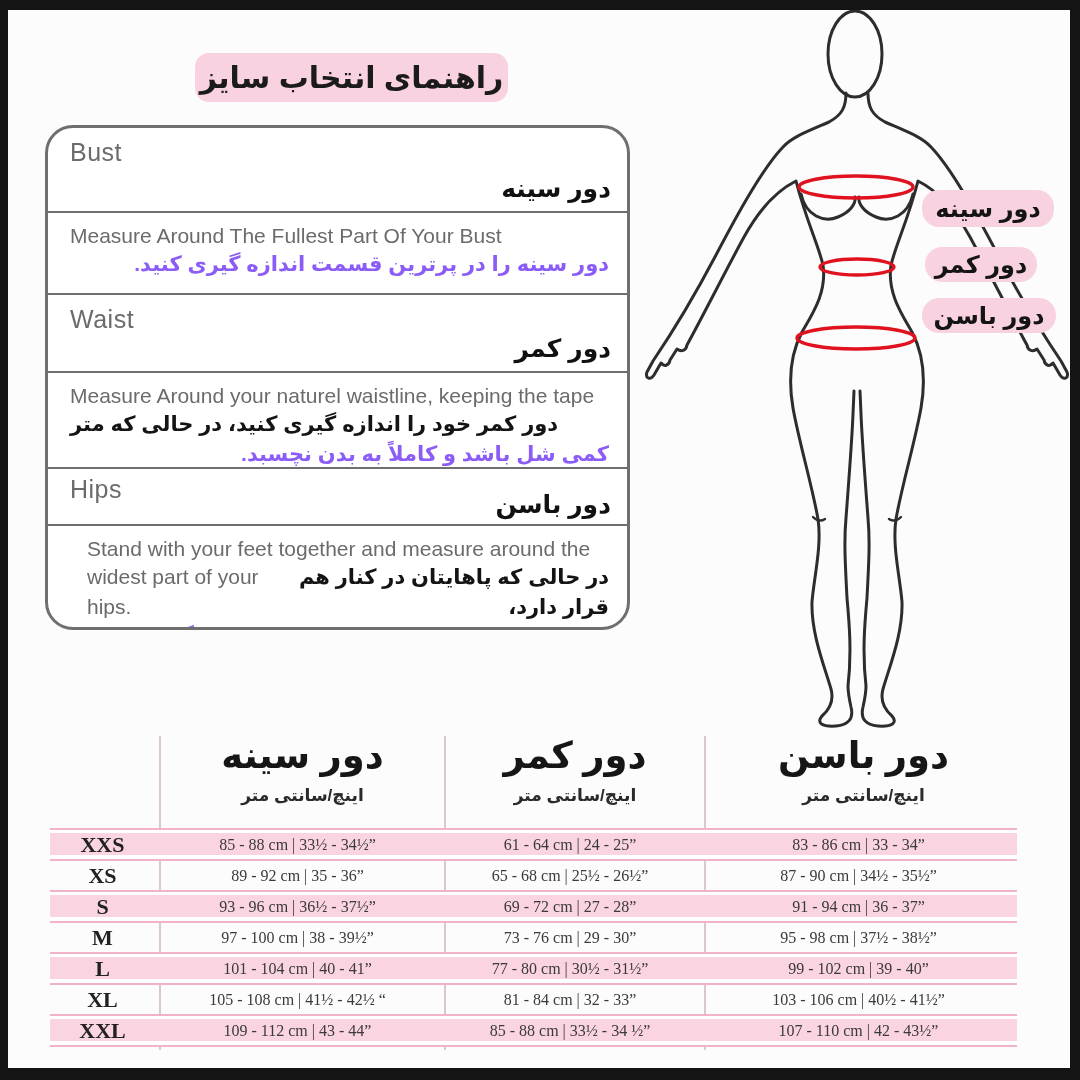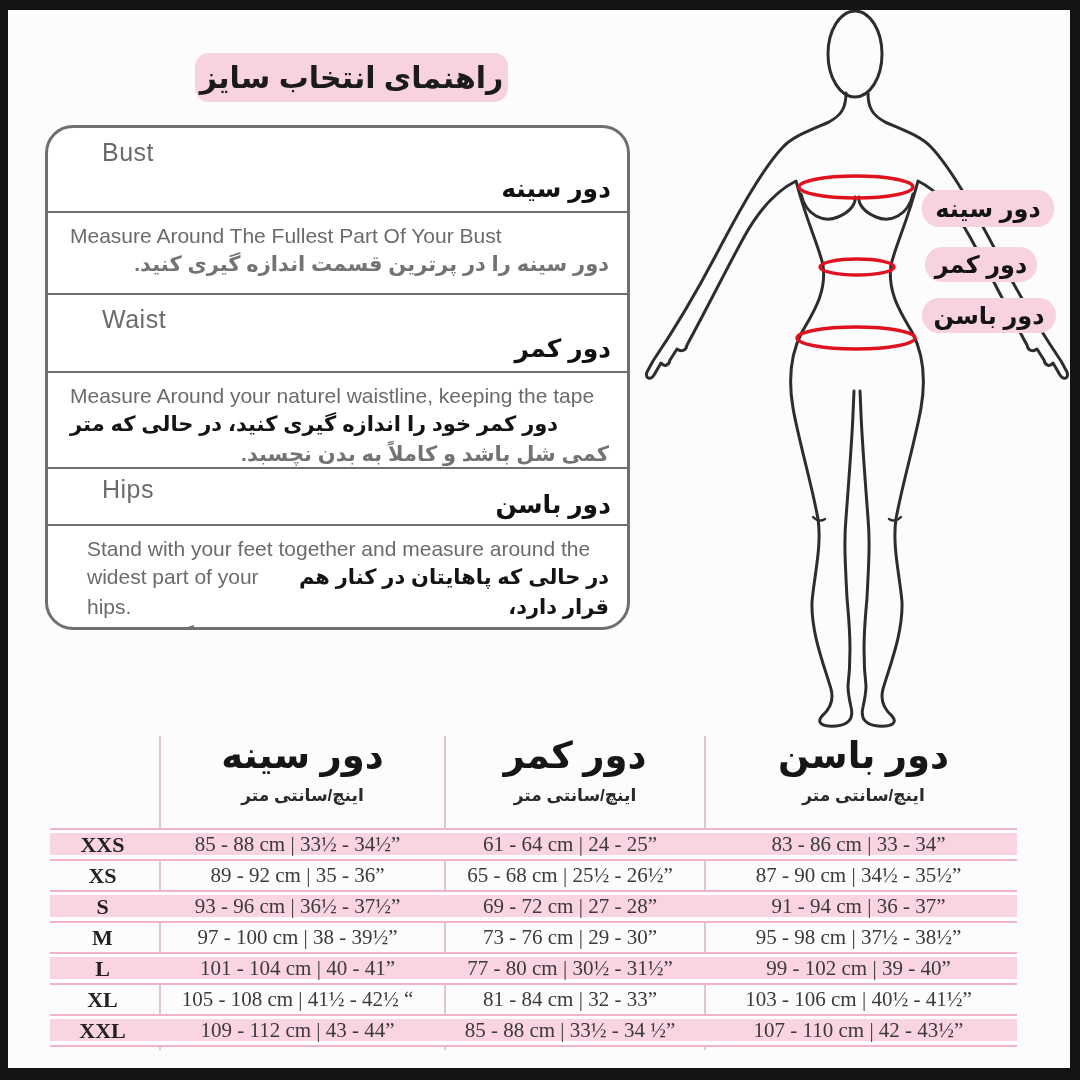--- a/index.html
+++ b/index.html
@@ -21,25 +21,25 @@
 
   
   .guide-box{
     position:absolute;left:37px;top:115px;width:585px;height:505px;
     border:3px solid #6f6f6f;border-radius:28px;
     display:flex;flex-direction:column;overflow:hidden;background:#fff;
     box-sizing:border-box;
   }
   .sec{position:relative;box-sizing:border-box;padding:0 18px 0 22px;}
   .sec + .sec{border-top:2.5px solid #6f6f6f;}
-  .sec.head .en{position:absolute;left:22px;top:10px;font-size:25px;color:#6b6b6b;letter-spacing:.5px;margin-left:32px;}
+  .sec.head .en{position:absolute;left:22px;top:10px;font-size:25px;color:#6b6b6b;letter-spacing:.5px;}
   .sec.head .fa{position:absolute;right:16px;bottom:8px;font-size:25px;font-weight:700;color:#111;direction:rtl;}
   .sec.desc{font-size:21px;color:#6b6b6b;}
   .sec.desc .en-line{margin-top:9px;line-height:27px;}
-  .sec.desc .fa-line{text-align:right;direction:rtl;font-weight:700;color:#737373;font-size:21px;line-height:30px;}
+  .sec.desc .fa-line{text-align:right;direction:rtl;font-weight:700;color:#8b5cf6;font-size:21px;line-height:30px;}
   .sec.desc .mix-line{display:flex;justify-content:space-between;align-items:baseline;line-height:30px;}
   .sec.desc .mix-line .en{color:#6b6b6b;}
   .sec.desc .mix-line .fa{direction:rtl;font-weight:700;color:#141414;font-size:21px;}
   .h-bust{height:83px;} .d-bust{height:82px;} .h-waist{height:78px;padding-left:24px;}
   .d-waist{height:96px;} .h-hips{height:57px;} .d-hips{height:100px;padding-left:39px;}
   .h-hips .en{top:6px !important;} .h-hips .fa{bottom:5px !important;}
 
   
   svg.body{position:absolute;left:0;top:0;width:1062px;height:1058px;}
   .fig-label{
@@ -58,21 +58,21 @@
   .th-bust{left:152px;top:726px;width:285px;}
   .th-waist{left:437px;top:726px;width:260px;}
   .th-hips{left:697px;top:726px;width:317px;}
   .vline{position:absolute;top:726px;width:2px;height:314px;background:#dcc6cf;}
   .vl-1{left:151px;} .vl-2{left:436px;} .vl-3{left:696px;}
 
   .rows{position:absolute;left:42px;top:818px;width:967px;border-top:2.5px solid #f3b2cb;}
   .row{display:flex;height:31px;box-sizing:border-box;border-bottom:2px solid #f3b2cb;
        font-family:"Liberation Serif","DejaVu Serif",serif;color:#3a3a3a;}
   .row.pink{background:linear-gradient(to bottom,#fff 0 3px,#fbd4e2 3px calc(100% - 4px),#fff calc(100% - 4px) 100%);}
-  .cell{display:flex;align-items:center;justify-content:center;font-size:21px;white-space:nowrap;}
+  .cell{display:flex;align-items:center;justify-content:center;font-size:16px;white-space:nowrap;}
   .c-size{width:105px;font-weight:700;font-size:22px;color:#222;}
   .c-bust{width:285px;} .c-waist{width:260px;} .c-hips{width:317px;}
 </style>
 </head>
 <body>
 
 <div class="canvas">
   <div class="content">
 
     <div class="title-badge">راهنمای انتخاب سایز</div>

